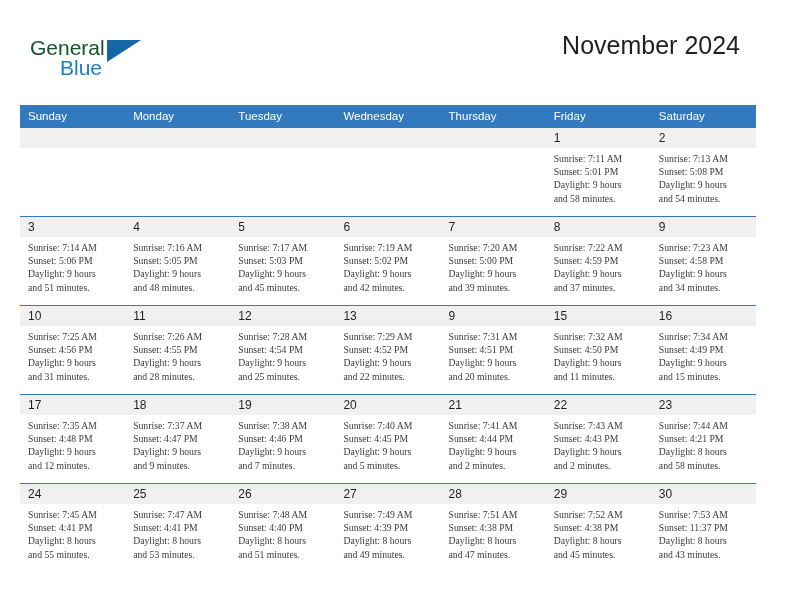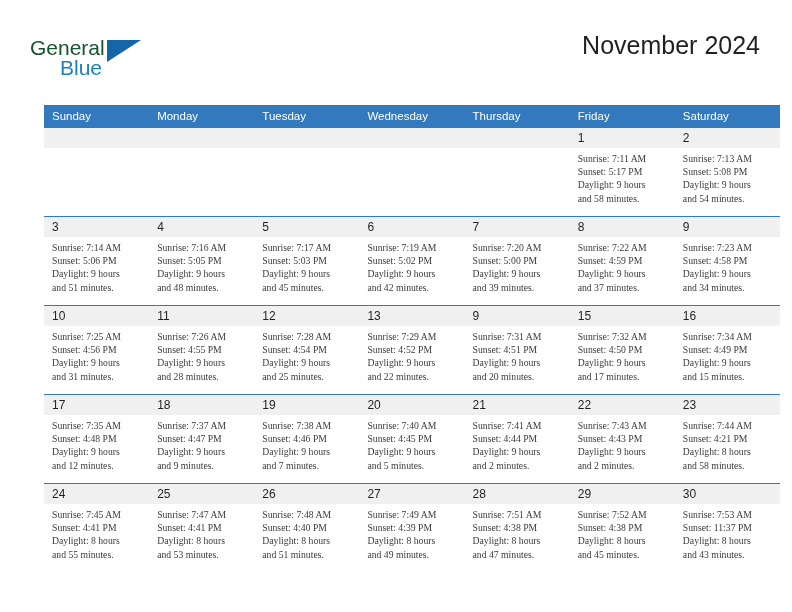--- a/index.html
+++ b/index.html
@@ -58,21 +58,21 @@
     left: 77px;
     top: 4px;
     width: 0;
     height: 0;
     border-left: 34px solid #1565a8;
     border-bottom: 22px solid transparent;
   }
 
   .title-block {
     position: absolute;
-    right: 32px;
+    right: 52px;
     top: 30px;
     text-align: right;
   }
   .month-title {
     font-size: 25px;
     font-weight: normal;
     color: #231f20;
     line-height: 30px;
     white-space: nowrap;
   }
@@ -80,21 +80,21 @@
     margin-top: 9px;
     font-size: 13.5px;
     color: #231f20;
     line-height: 16px;
     white-space: nowrap;
   }
 
   
   .cal {
     position: absolute;
-    left: 44px;
+    left: 20px;
     top: 105px;
     width: 736px;
     border-collapse: collapse;
     table-layout: fixed;
   }
   .cal th {
     background: #3279bd;
     color: #ffffff;
     font-size: 11.5px;
     font-weight: normal;
@@ -182,21 +182,21 @@
           <td>
             <div class="daynum-band empty"></div>
           </td>
           <td>
             <div class="daynum-band empty"></div>
           </td>
           <td>
             <div class="daynum-band">1</div>
             <div class="cell-body">
               <div>Sunrise: 7:11 AM</div>
-              <div>Sunset: 5:17 PM</div>
+              <div>Sunset: 5:01 PM</div>
               <div>Daylight: 9 hours</div>
               <div>and 58 minutes.</div>
             </div>
           </td>
           <td>
             <div class="daynum-band">2</div>
             <div class="cell-body">
               <div>Sunrise: 7:13 AM</div>
               <div>Sunset: 5:08 PM</div>
               <div>Daylight: 9 hours</div>
@@ -314,21 +314,21 @@
               <div>Daylight: 9 hours</div>
               <div>and 20 minutes.</div>
             </div>
           </td>
           <td>
             <div class="daynum-band">15</div>
             <div class="cell-body">
               <div>Sunrise: 7:32 AM</div>
               <div>Sunset: 4:50 PM</div>
               <div>Daylight: 9 hours</div>
-              <div>and 17 minutes.</div>
+              <div>and 11 minutes.</div>
             </div>
           </td>
           <td>
             <div class="daynum-band">16</div>
             <div class="cell-body">
               <div>Sunrise: 7:34 AM</div>
               <div>Sunset: 4:49 PM</div>
               <div>Daylight: 9 hours</div>
               <div>and 15 minutes.</div>
             </div>

